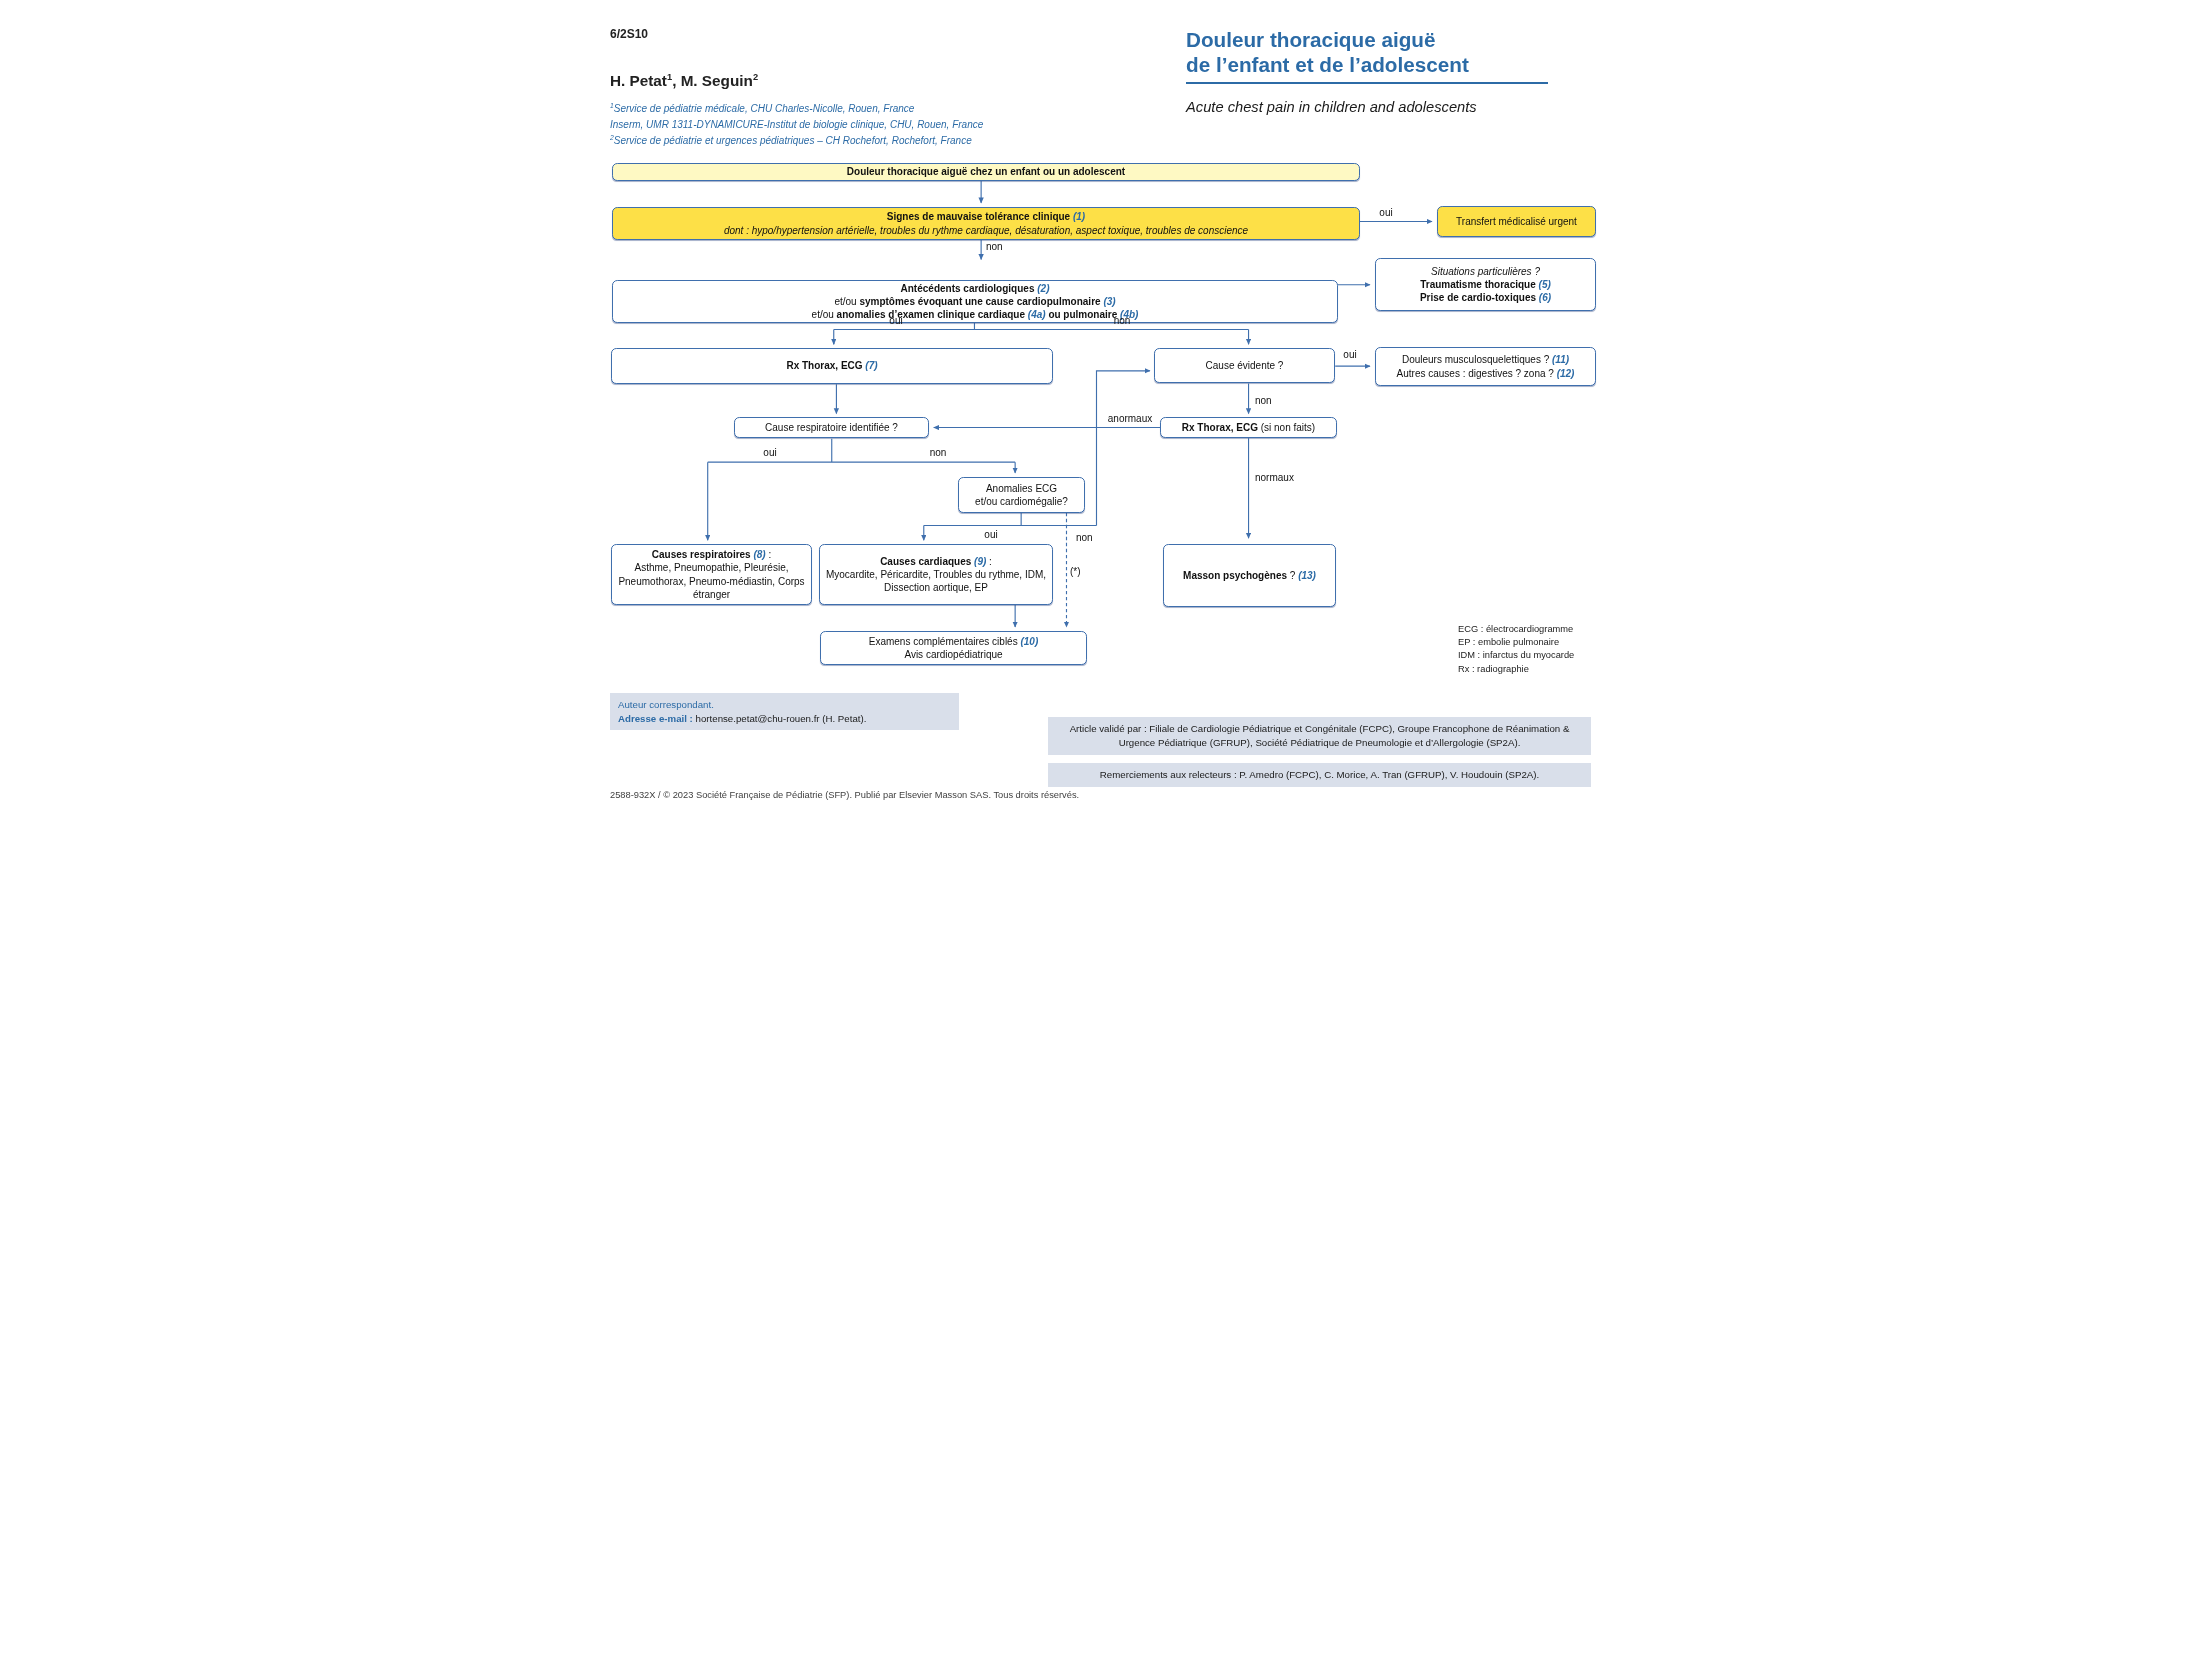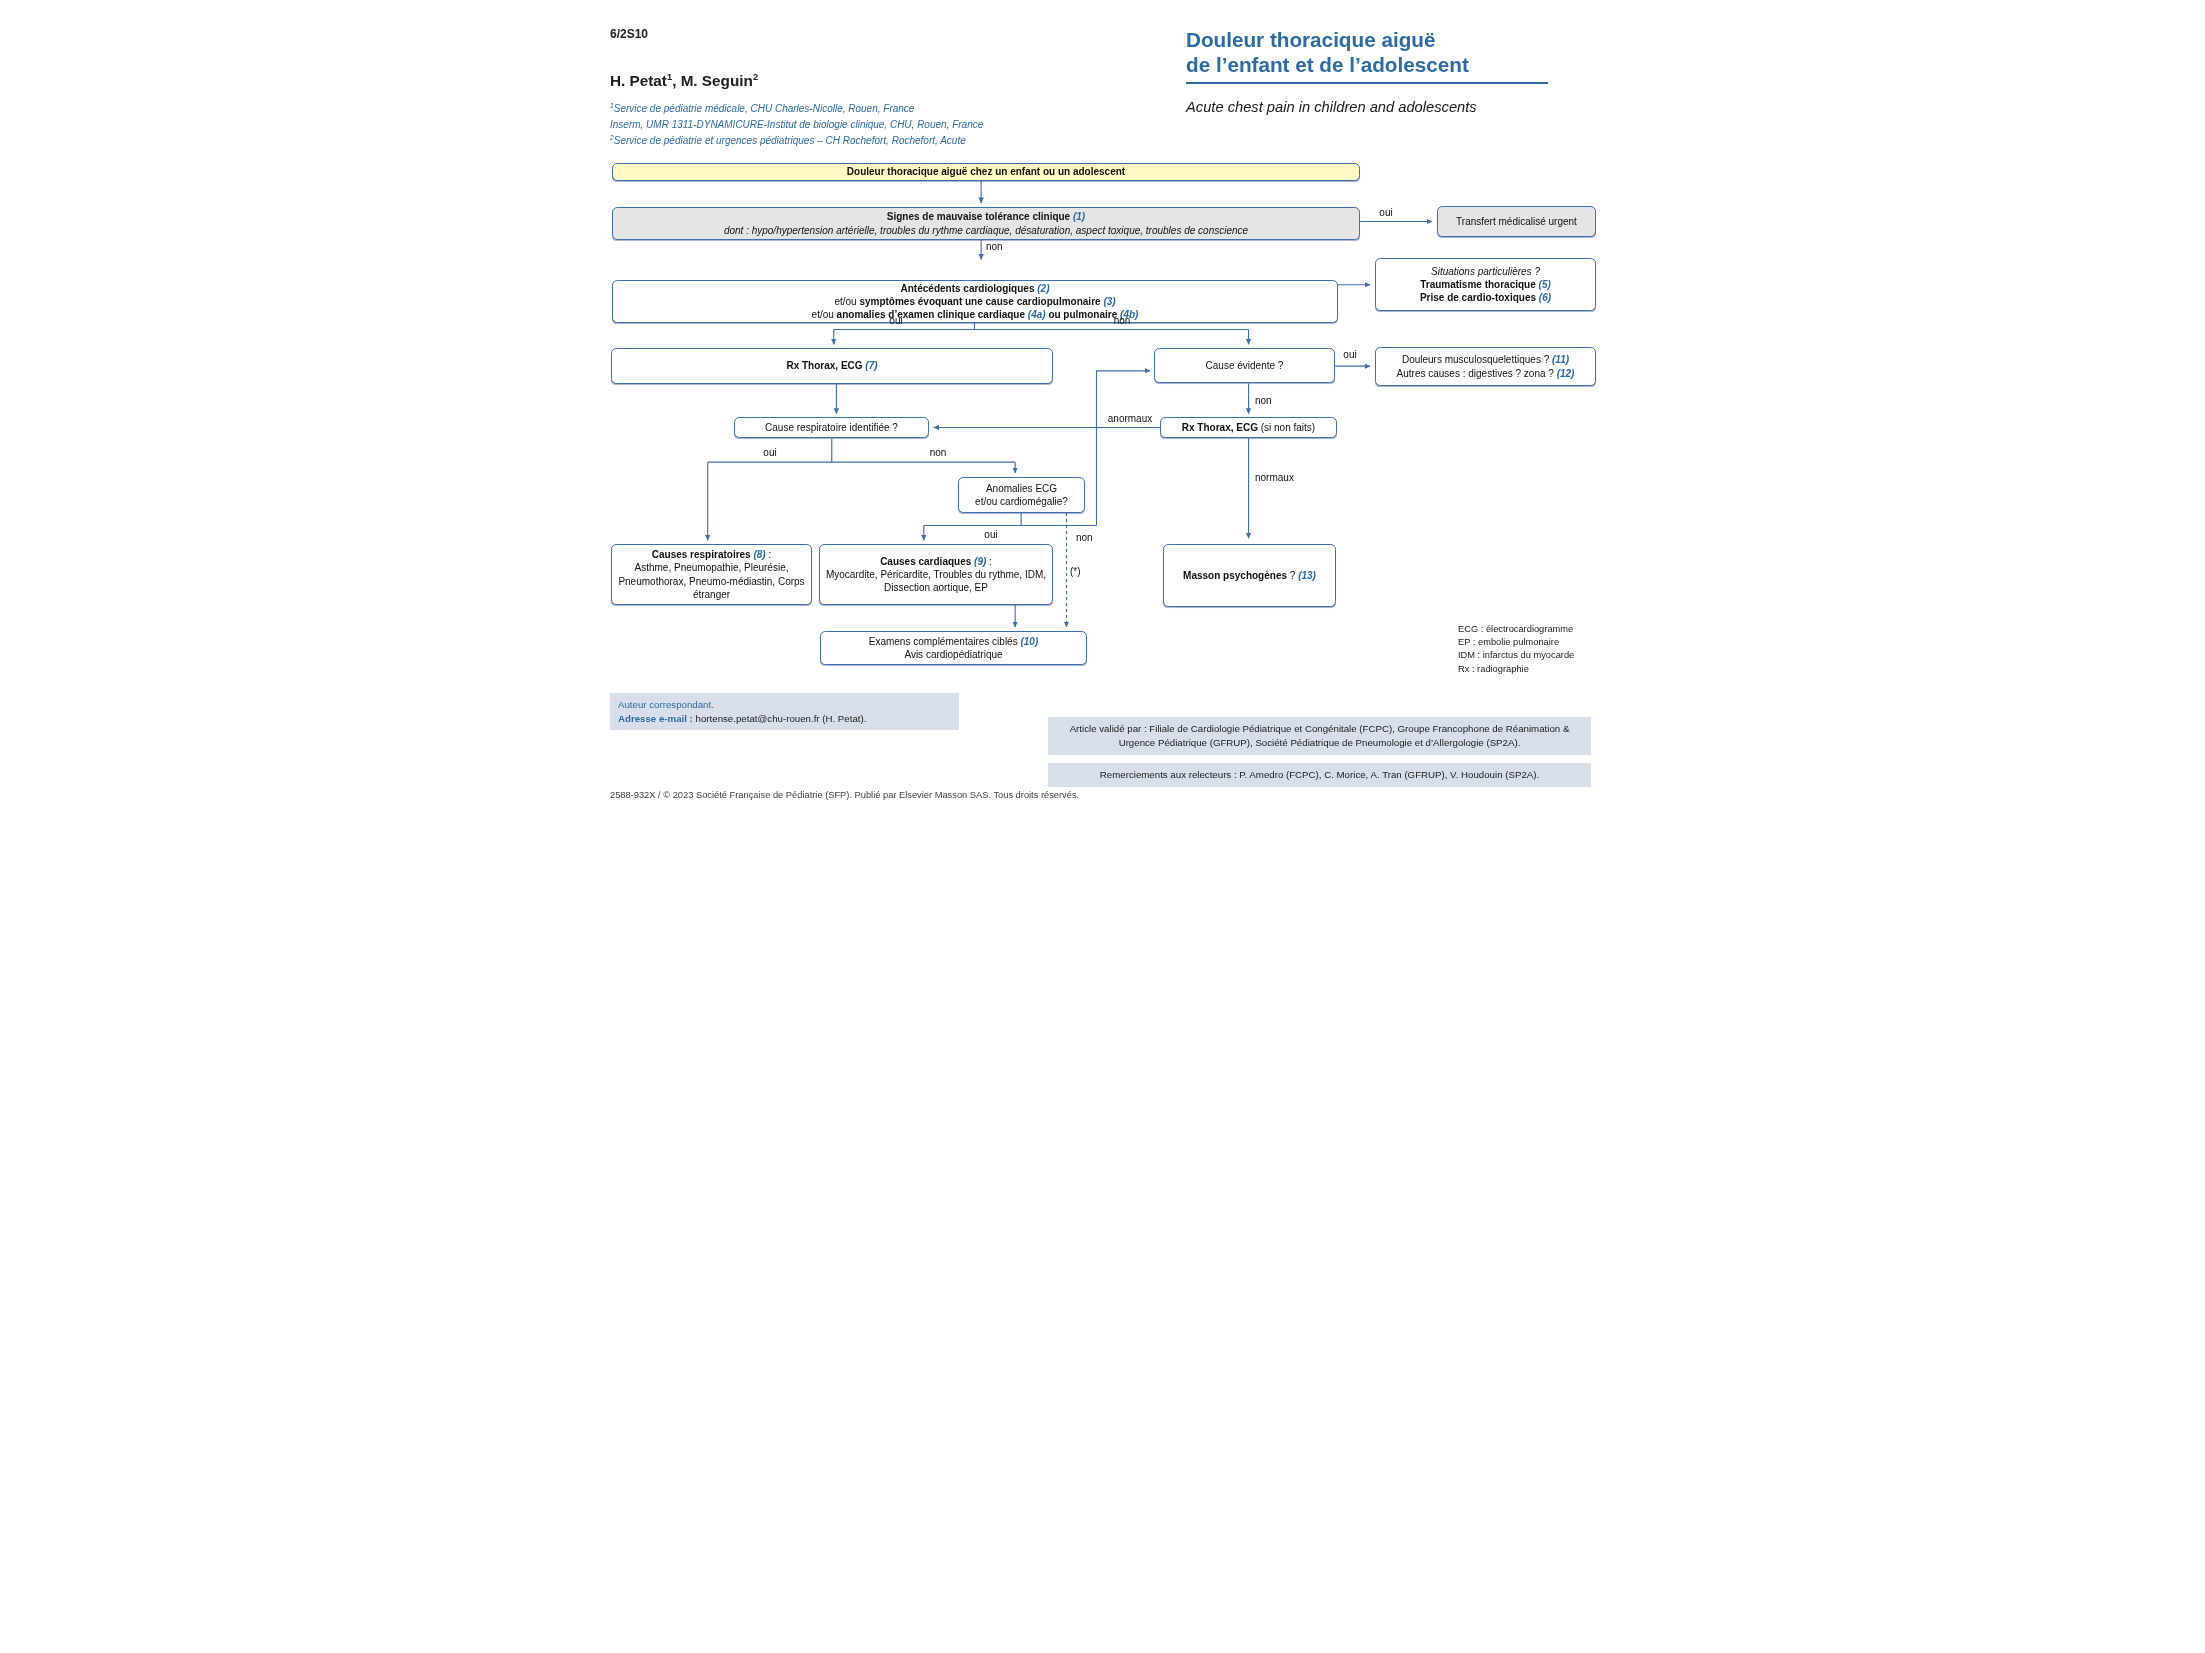--- a/index.html
+++ b/index.html
@@ -16,21 +16,21 @@
   .title{font-size:20.7px;line-height:25px;font-weight:bold;color:#2c6ba6;}
   .subtitle{position:absolute;left:635px;top:99px;width:362px;font-size:14.7px;font-style:italic;color:#1a1a1a;}
 
   svg.connectors{position:absolute;left:0;top:0;pointer-events:none;}
 
   .fbox{position:absolute;box-sizing:border-box;border:1.1px solid #3f6fad;border-radius:5.3px;
         background:#fff;display:flex;flex-direction:column;justify-content:center;align-items:center;
         text-align:center;font-size:10px;line-height:1.32;color:#111;
         box-shadow:0 1.3px 0.7px -0.7px rgba(60,85,140,0.45);}
   .fill-periwinkle{background:#fef9c3;}
-  .fill-gray{background:#e5e5e5;}
+  .fill-gray{background:#fde047;}
   .b{font-weight:bold;}
   .i{font-style:italic;}
   .ref{color:#2c6ba6;font-weight:bold;font-style:italic;}
   .l{padding:0 4px;}
 
   .elabel{position:absolute;font-size:10px;color:#111;white-space:nowrap;}
   .elabel.c{transform:translateX(-50%);}
 
   .legend{position:absolute;left:907px;top:623px;font-size:9.3px;line-height:1.42;color:#222;}
 
@@ -45,21 +45,21 @@
 </head>
 <body>
 
 <div class="page">
 
   <div class="code">6/2S10</div>
   <div class="authors"><span>H. Petat</span><sup>1</sup><span>, </span><span>M. Seguin</span><sup>2</sup></div>
   <div class="affils">
     <div><sup>1</sup><span>Service de pédiatrie médicale, CHU Charles-Nicolle, Rouen, France</span></div>
     <div><sup></sup><span>Inserm, UMR 1311-DYNAMICURE-Institut de biologie clinique, CHU, Rouen, France</span></div>
-    <div><sup>2</sup><span>Service de pédiatrie et urgences pédiatriques – CH Rochefort, Rochefort, Acute</span></div>
+    <div><sup>2</sup><span>Service de pédiatrie et urgences pédiatriques – CH Rochefort, Rochefort, France</span></div>
   </div>
   <div class="titleblock">
     <div class="title"><span>Douleur thoracique aiguë</span><br><span>de l’enfant et de l’adolescent</span></div>
   </div>
   <div class="subtitle">Acute chest pain in children and adolescents</div>
 
   <svg class="connectors" width="1103" height="827" viewBox="0 0 1654 1240">
     <defs>
       <marker id="arr" markerUnits="userSpaceOnUse" markerWidth="10" markerHeight="9" refX="8" refY="4" orient="auto">
         <path d="M0,0 L9,4 L0,8 Z" fill="#3f6fad"></path>

